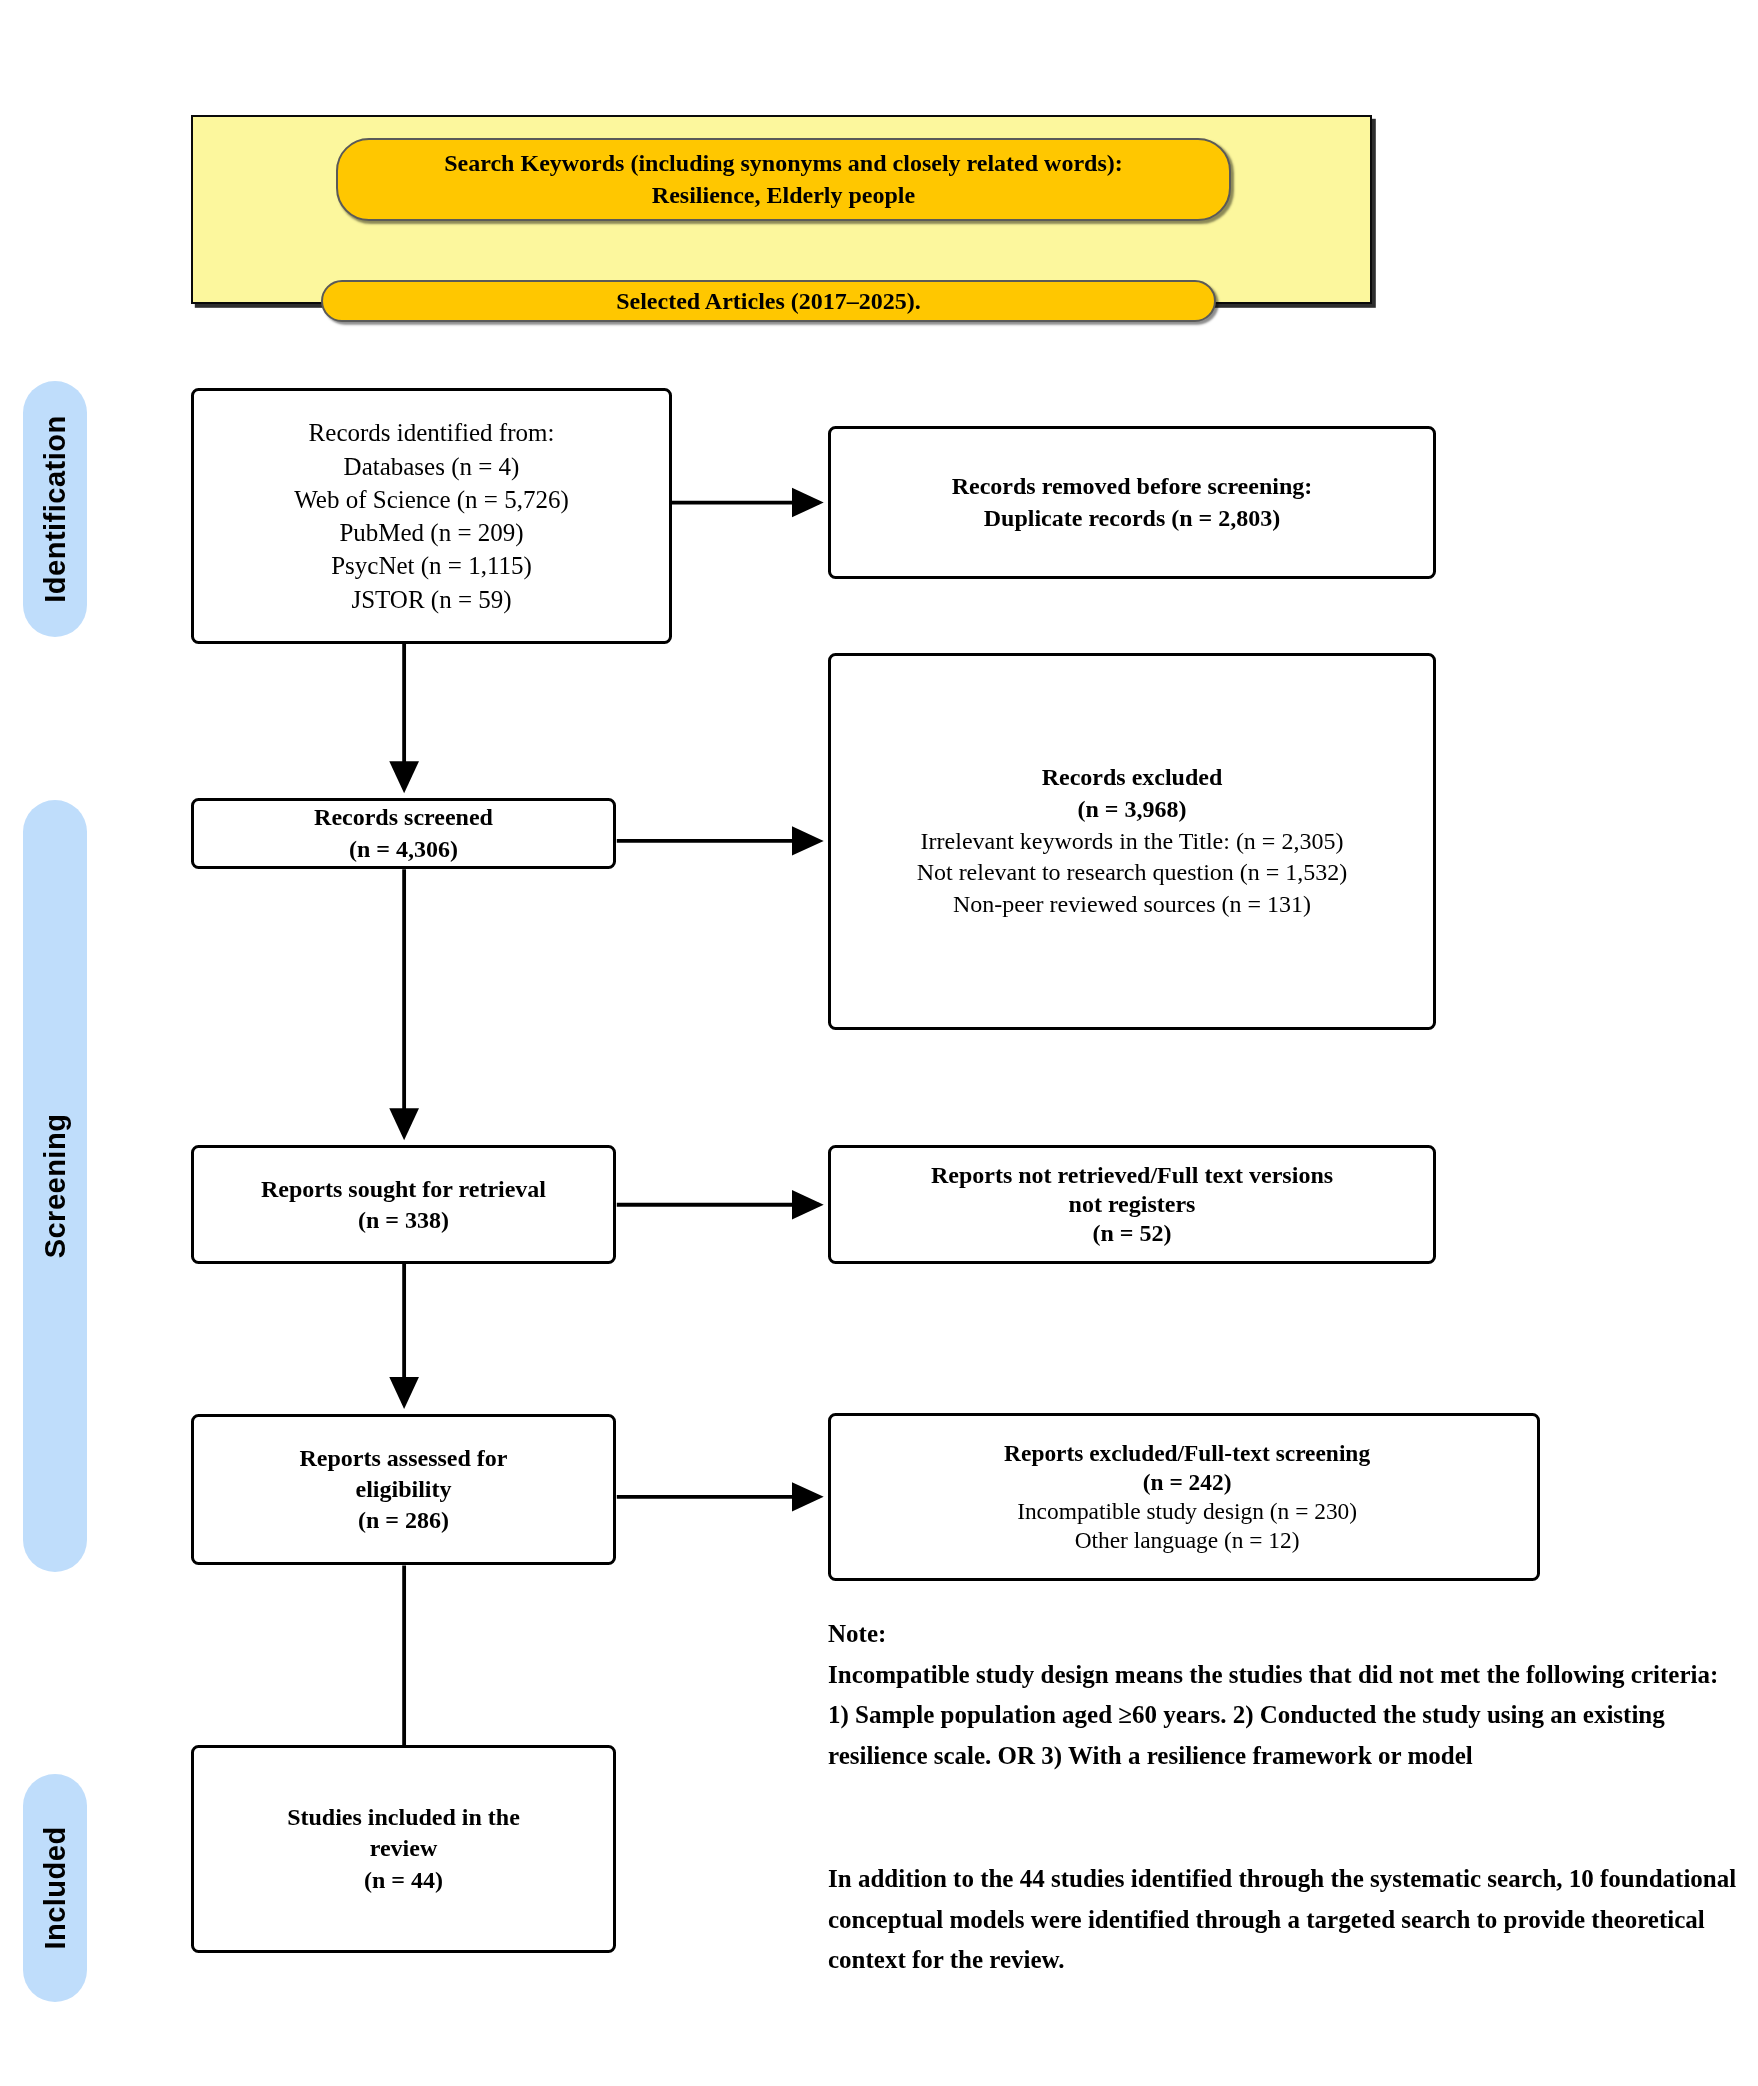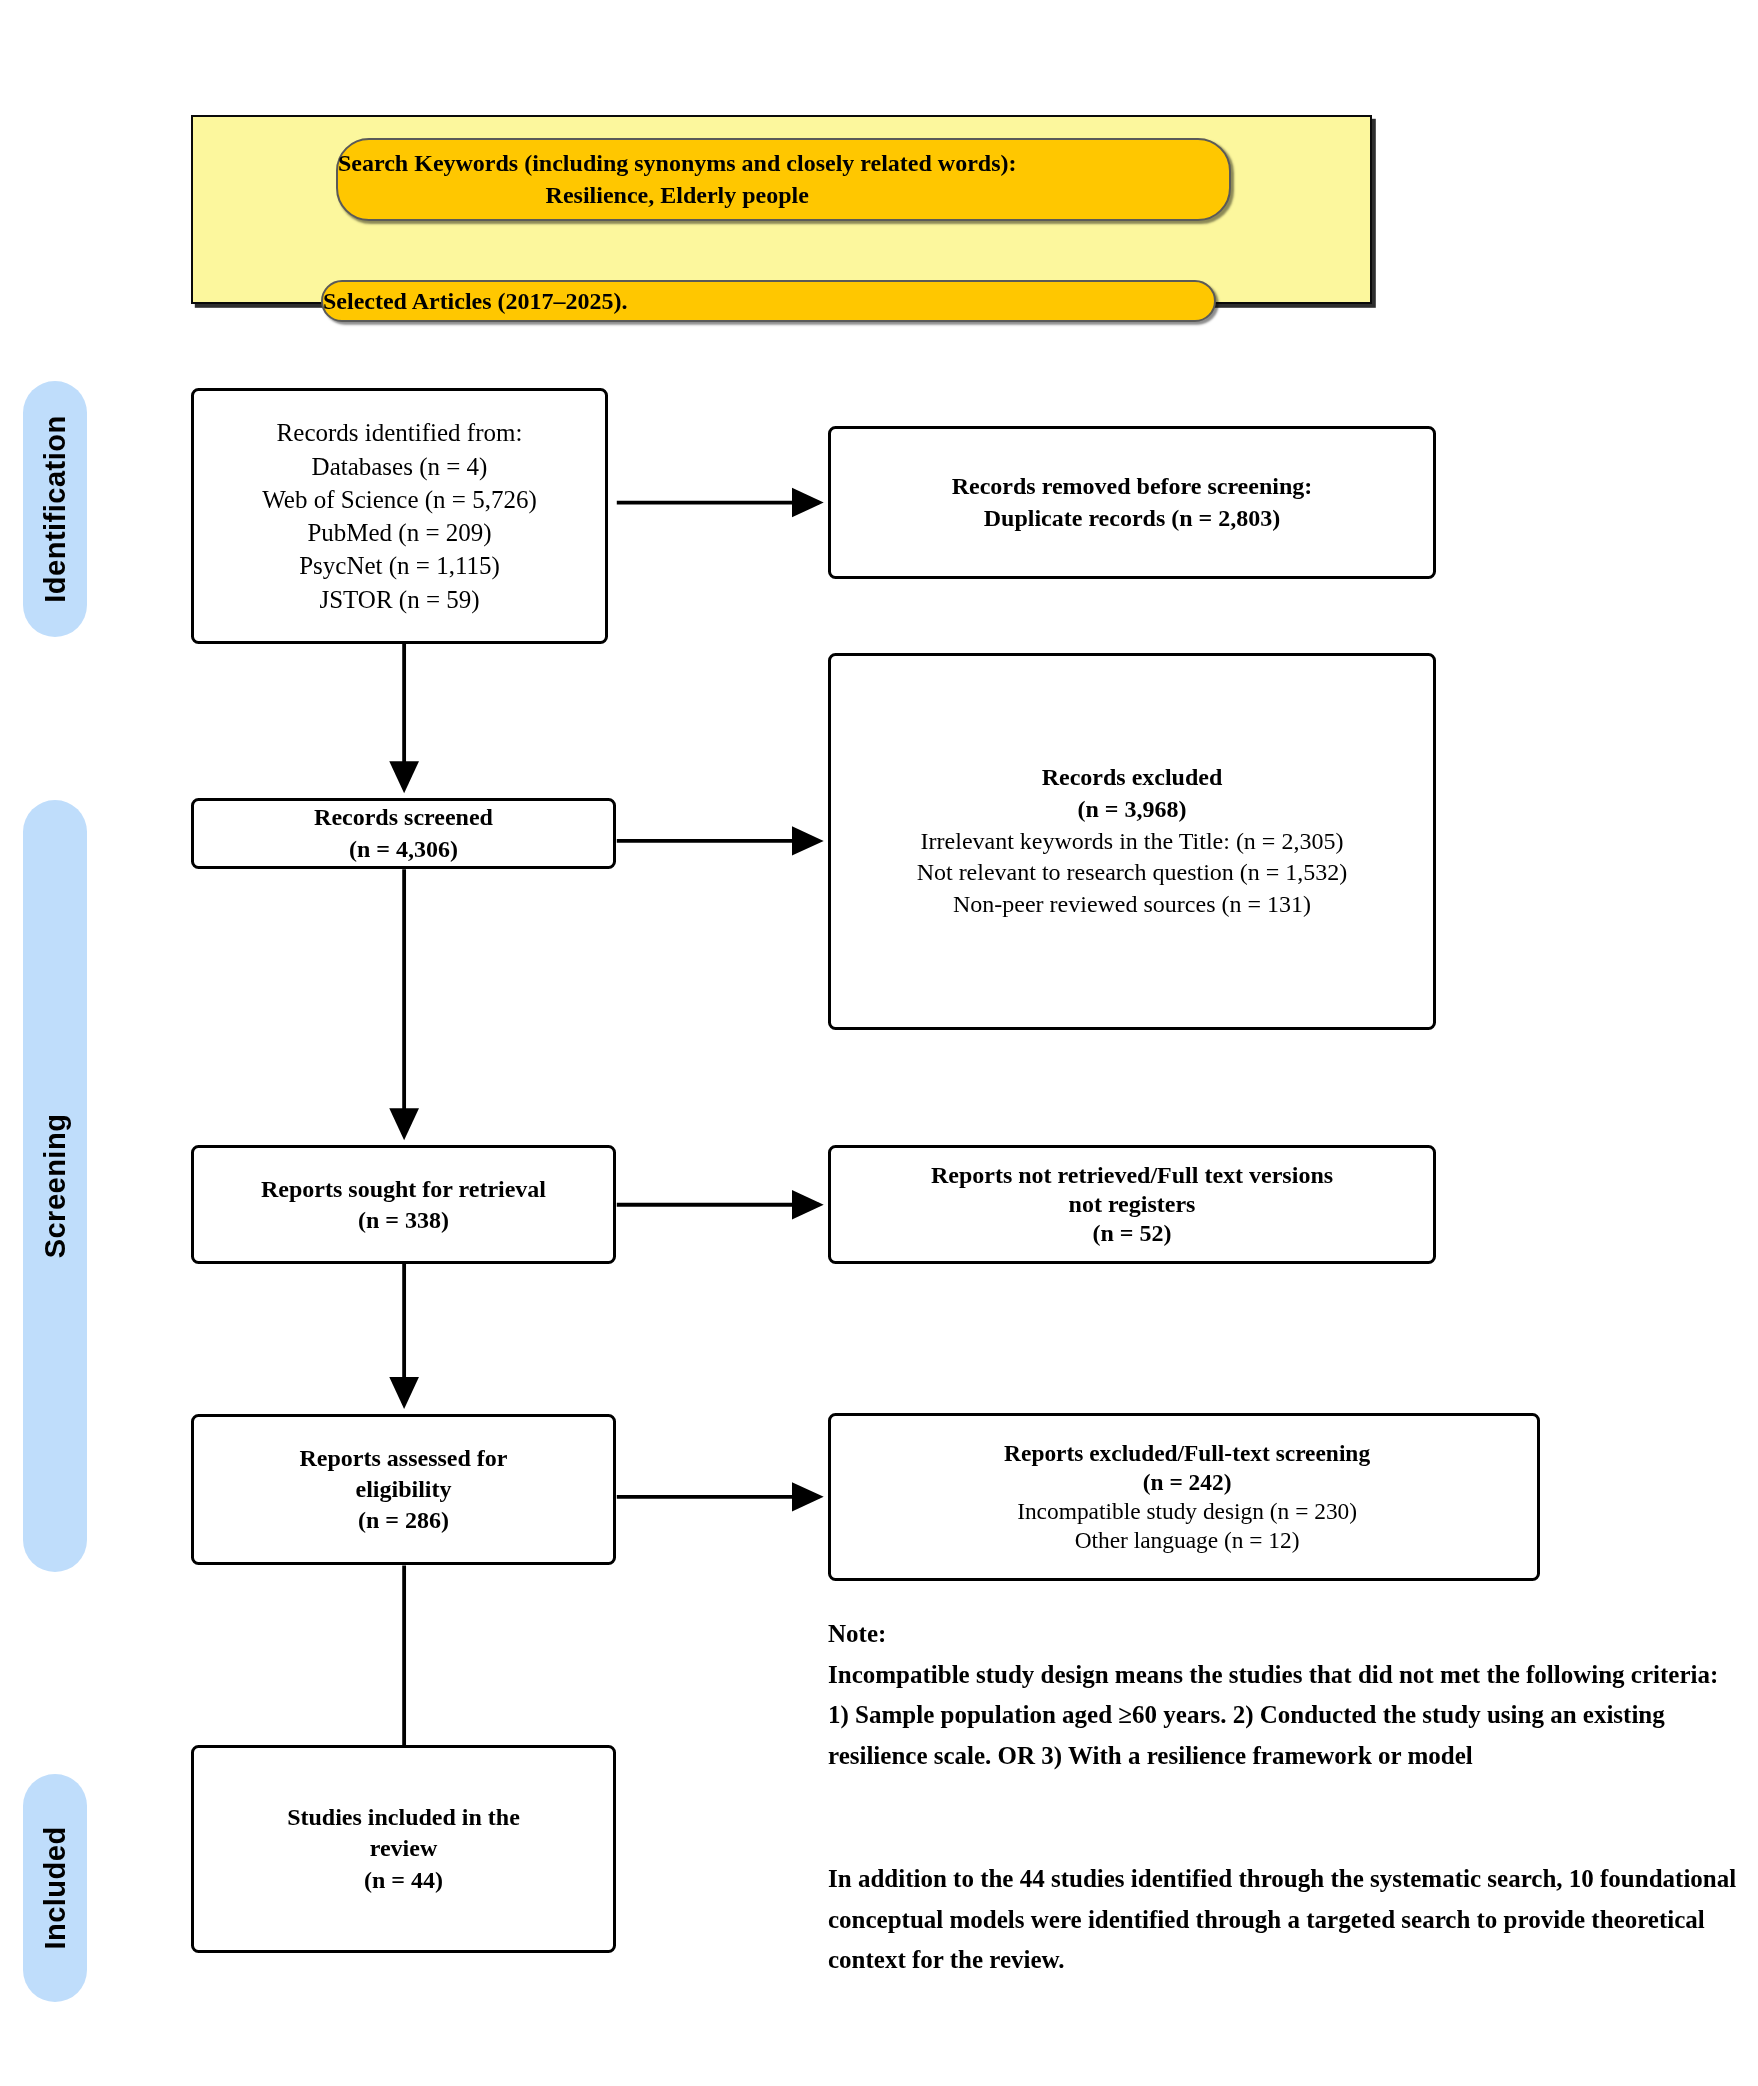--- a/index.html
+++ b/index.html
@@ -58,20 +58,21 @@
     box-shadow: 3.8px 3.8px 0 rgba(0,0,0,0.82);
   }
   .search-inner-pill {
     position: absolute;
     background: #FFC700;
     border: 2.2px solid #5a5a58;
     border-radius: 33px;
     box-sizing: border-box;
     display: flex;
     align-items: center;
+    justify-content: center;
     text-align: center;
     box-shadow: 2.7px 2.7px 2.2px rgba(0,0,0,0.45);
   }
   .keywords-pill {
     left: 143px;
     top: 20.7px;
     width: 895px;
     height: 83px;
   }
   .keywords-pill .pill-text {
@@ -130,21 +131,21 @@
     padding: 5.4px 9.8px;
   }
   .flow-box .line {
     font-size: 24px;
     line-height: 1.30;
     white-space: nowrap;
   }
   .flow-box .line.bold { font-weight: bold; }
 
   
-  #box-identified        { left: 191px;  top: 388px;  width: 417px; height: 256px; }
+  #box-identified        { left: 191px;  top: 388px;  width: 481px; height: 256px; }
   #box-screened          { left: 191px;  top: 798px; width: 425px; height: 71px; }
   #box-sought            { left: 191px;  top: 1145px; width: 425px; height: 119px; }
   #box-assessed          { left: 191px;  top: 1414px; width: 425px; height: 151px; }
   #box-included          { left: 191px;  top: 1745px; width: 425px; height: 208px; }
 
   
   #box-removed           { left: 828px; top: 426px;  width: 608px; height: 153px; }
   #box-excluded-records  { left: 828px; top: 653px; width: 608px; height: 377px; }
   #box-not-retrieved     { left: 828px; top: 1145px; width: 608px; height: 119px; }
   #box-excluded-reports  { left: 828px; top: 1413px; width: 712px; height: 168px; padding-left: 16px; }

